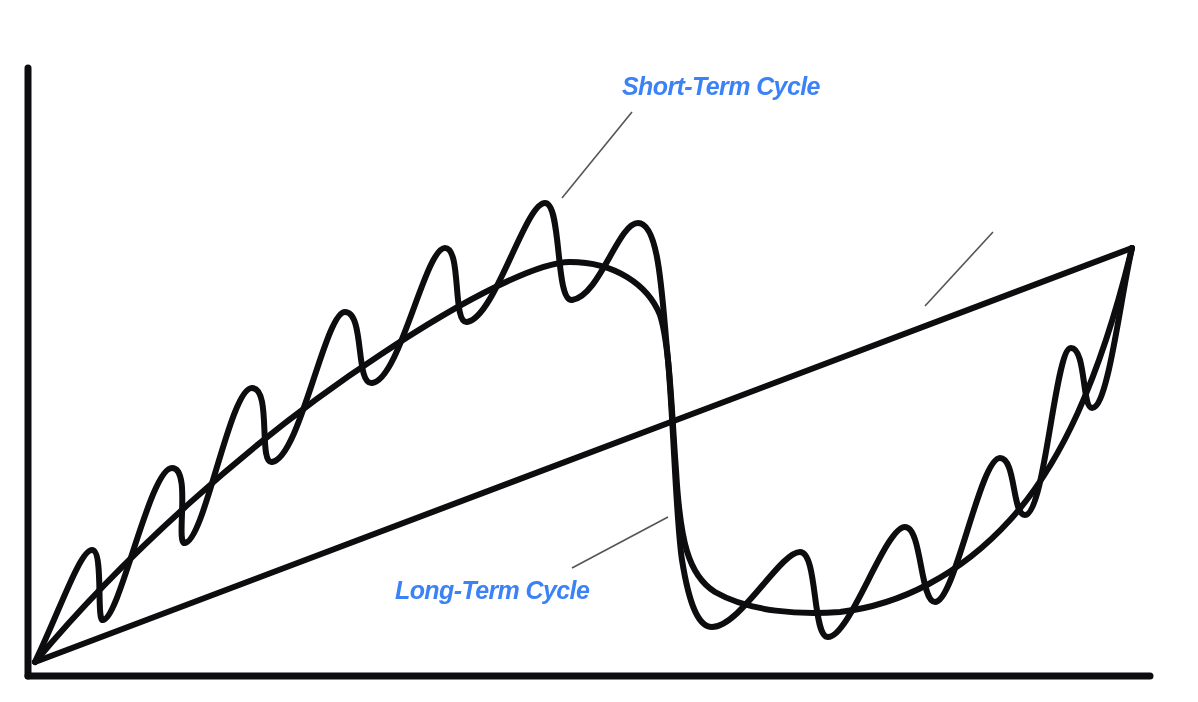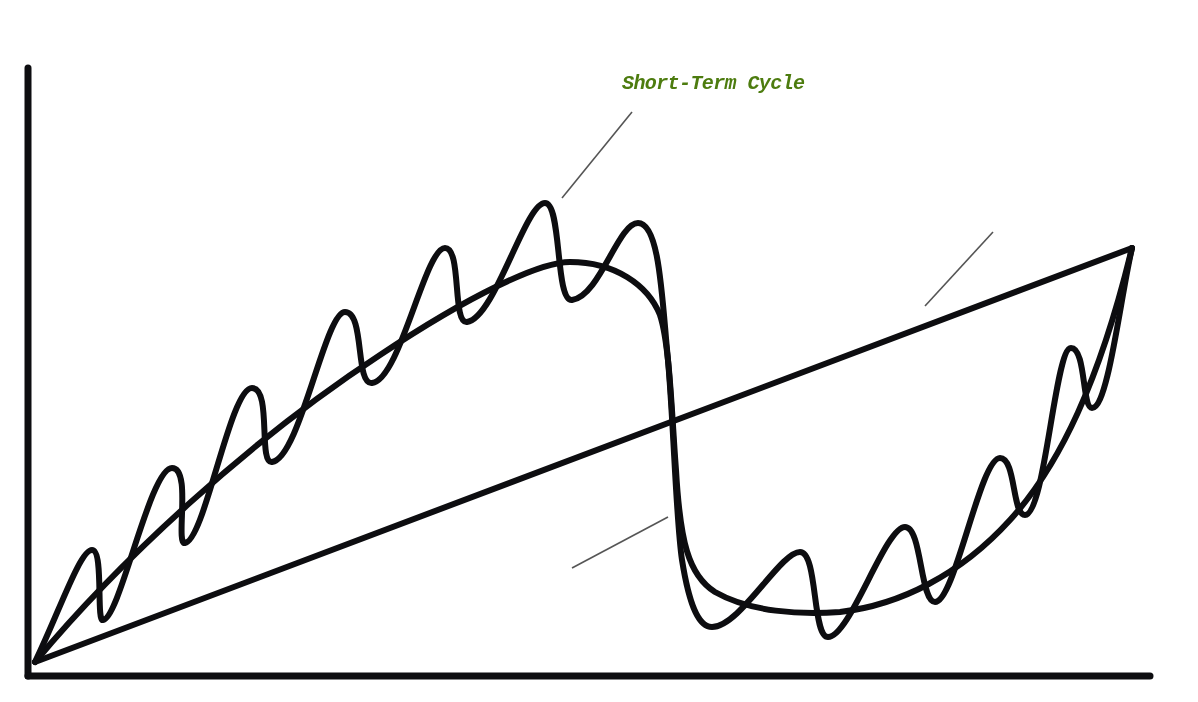--- a/index.html
+++ b/index.html
@@ -4,25 +4,25 @@
 <style>
   html, body { margin: 0; padding: 0; background: #ffffff; }
   body { width: 1198px; height: 702px; overflow: hidden; position: relative; }
   .canvas { position: absolute; left: 0; top: 0; width: 1198px; height: 702px; }
   svg { position: absolute; left: 0; top: 0; }
   .curve { fill: none; stroke: #0d0d10; stroke-linecap: round; stroke-linejoin: round; }
   .axis { stroke: #0d0d10; stroke-width: 7; stroke-linecap: round; fill: none; }
   .leader { stroke: #555555; stroke-width: 1.6; fill: none; }
   .label {
     position: absolute;
-    font-family: Liberation Mono, monospace;
+    font-family: Liberation Sans, sans-serif;
     font-style: italic;
     font-weight: bold;
-    font-size: 20px;
-    color: #4d7c0f;
+    font-size: 25px;
+    color: #3b82f6;
     white-space: nowrap;
     letter-spacing: -0.6px;
   }
 </style>
 </head>
 <body>
 
 <div class="canvas">
   <svg width="1198" height="702" viewBox="0 0 1198 702">
 
@@ -67,13 +67,14 @@
              C 1045,515 1055,348 1071,348
              C 1086,348 1082,408 1092,408
              C 1108,408 1120,300 1132,248"></path>
 
     <path class="leader" d="M632,112 L562,198"></path>
     <path class="leader" d="M993,232 L925,306"></path>
     <path class="leader" d="M572,568 L668,517"></path>
   </svg>
 
   <div class="label" style="left:622px; top:72px;">Short-Term Cycle</div>
+  <div class="label" style="left:395px; top:576px;">Long-Term Cycle</div>
 </div>
 
 </body></html>

